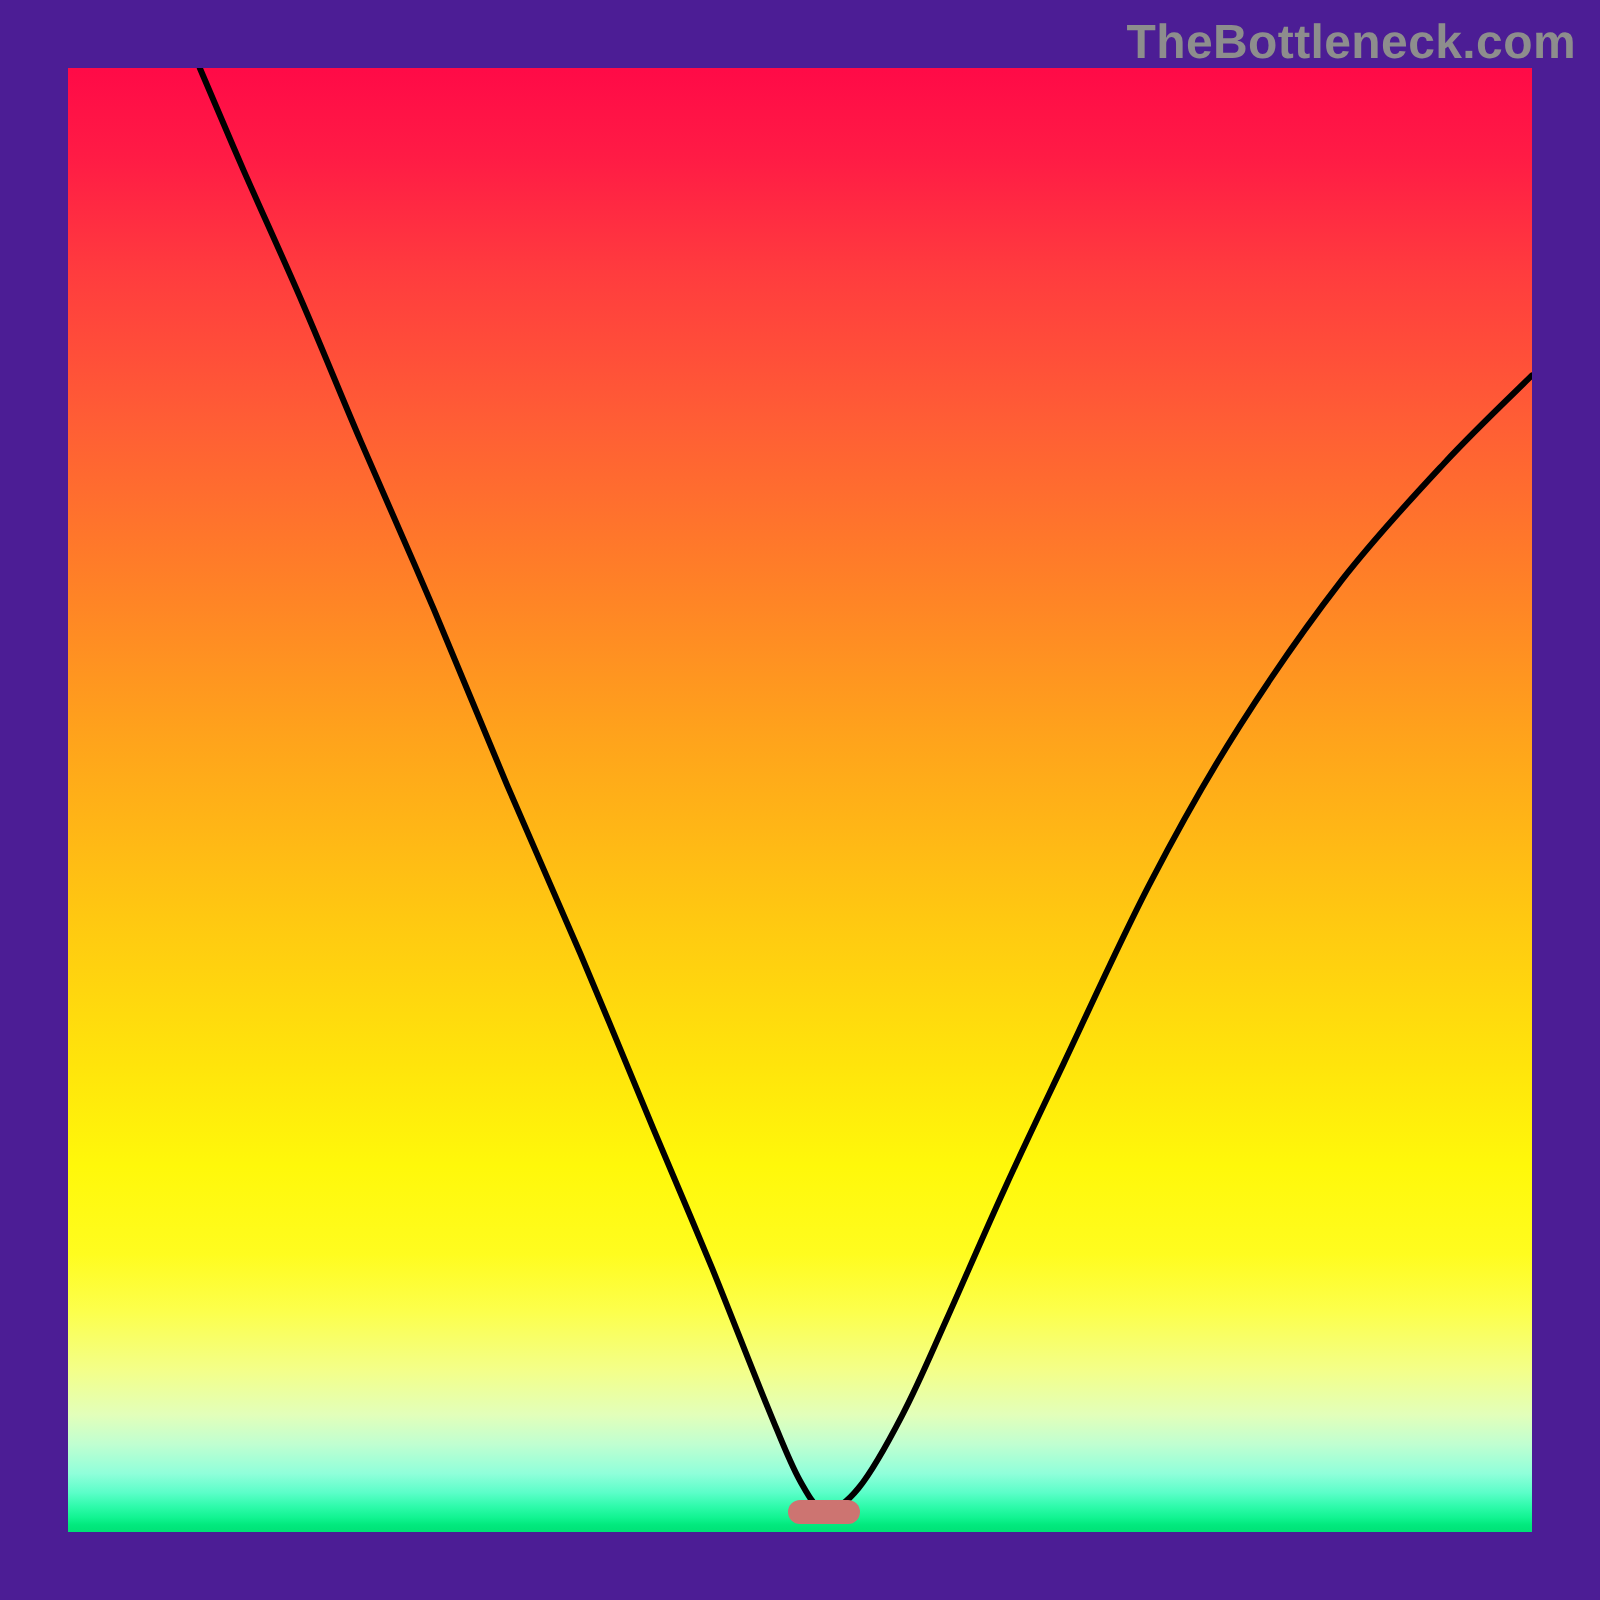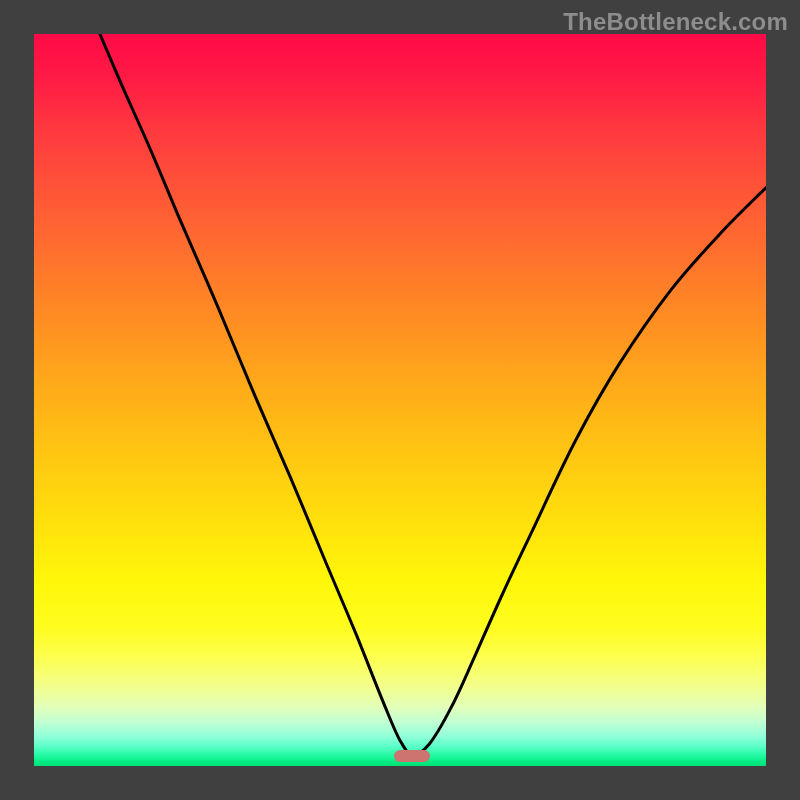--- a/index.html
+++ b/index.html
@@ -9,21 +9,21 @@
     height: 800px;
     background: #000;
     overflow: hidden;
   }
   .frame {
     position: absolute;
     top: 0;
     left: 0;
     width: 800px;
     height: 800px;
-    background: #404040;
+    background: #4c1d95;
   }
   .plot-area {
     position: absolute;
     top: 34px;
     left: 34px;
     width: 732px;
     height: 732px;
     overflow: hidden;
   }
   .gradient {

